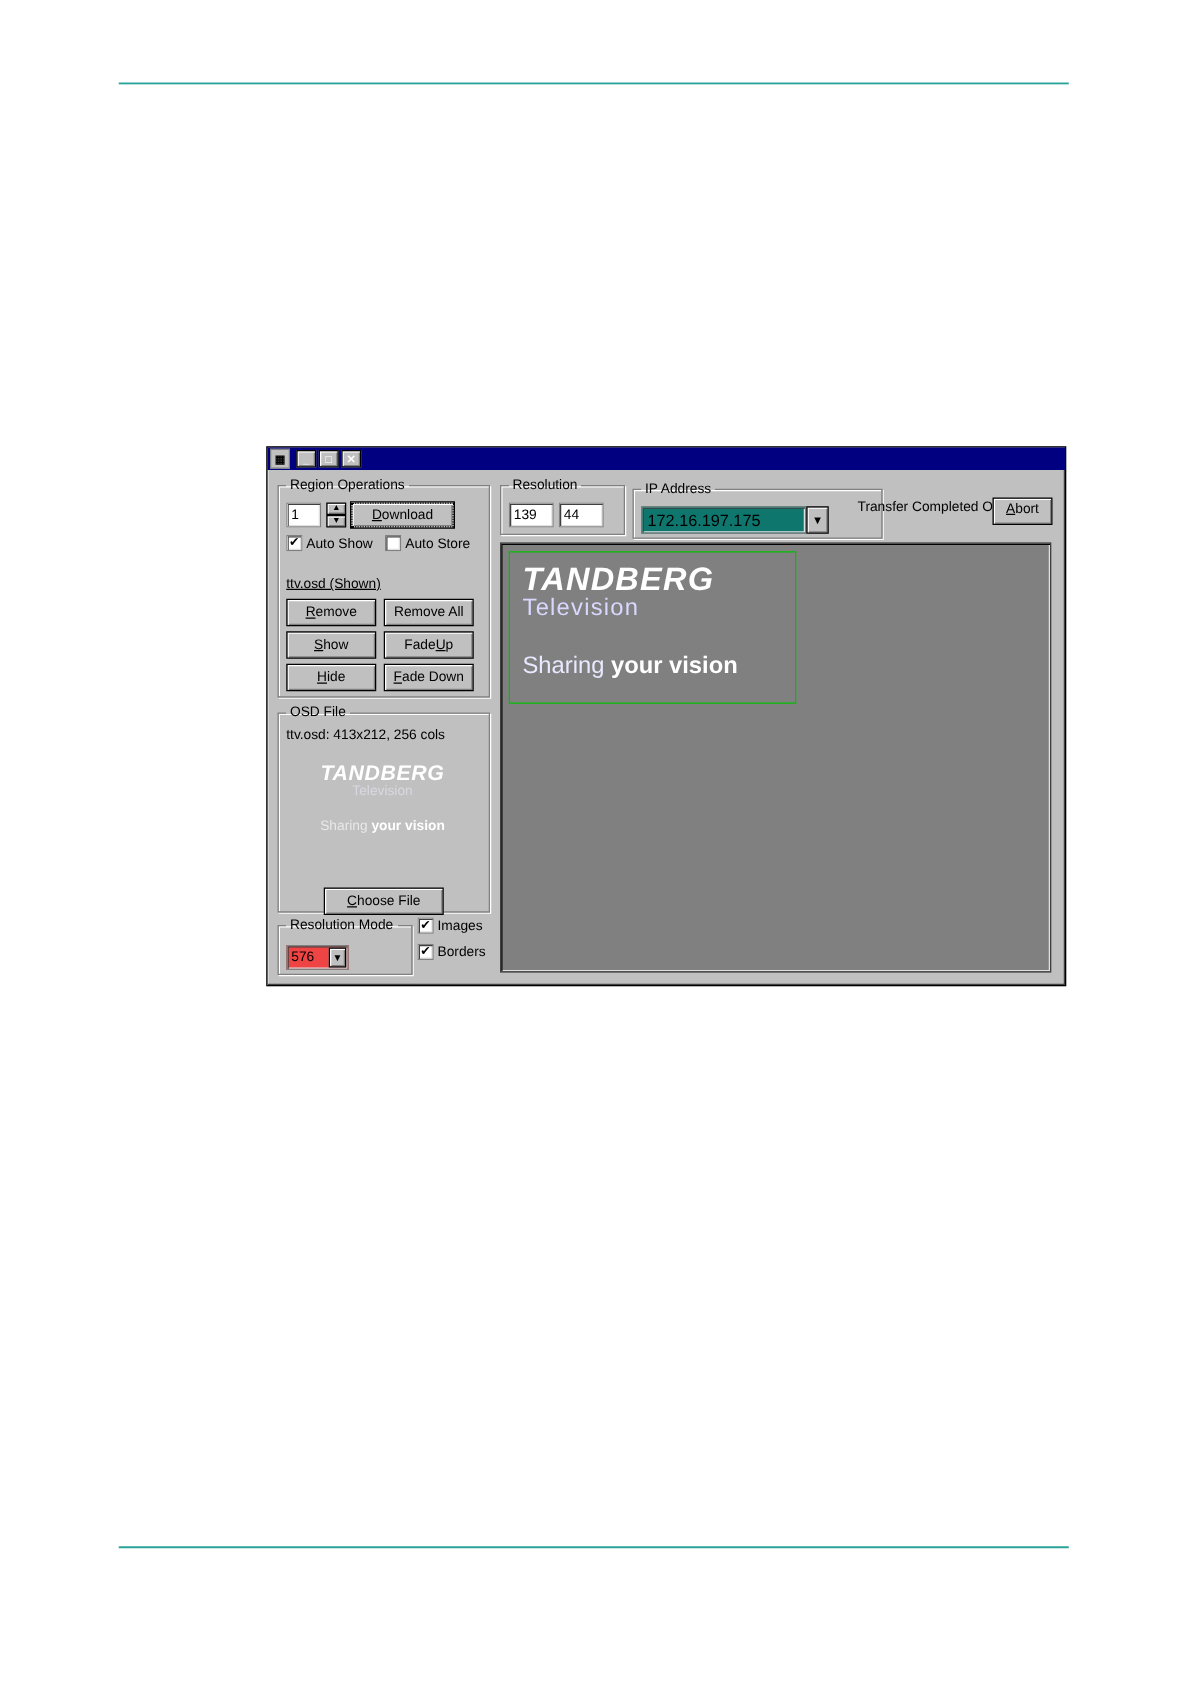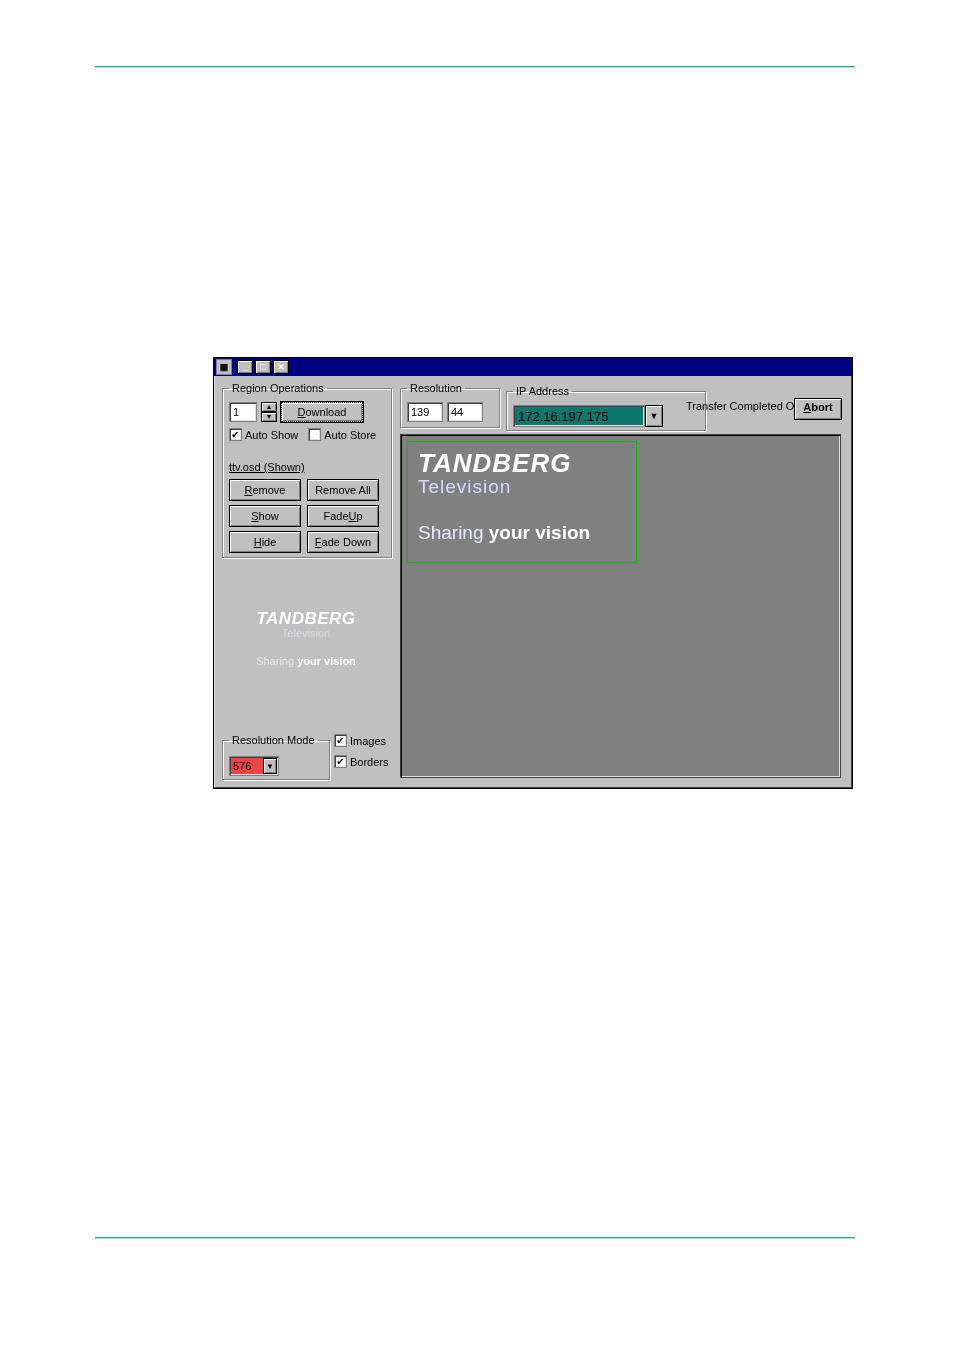--- a/index.html
+++ b/index.html
@@ -170,21 +170,21 @@
     display:flex; align-items:center; justify-content:center;
     font-size:9px; cursor:pointer;
   }
 
   .status-msg {
     position:absolute; left: 472px; top: 24px;
     font-size:11px;
   }
   .abort-btn {
     position:absolute; right: 10px; top: 22px;
-    width: 48px; height: 22px; font-weight: bold;
+    width: 48px; height: 22px;
   }
 
   
   .canvas {
     position:absolute;
     left: 186px; top: 58px;
     width: 441px; height: 344px;
     background: #808080;
     border: 1px solid #404040;
     box-shadow: inset 1px 1px 0 #000, inset -1px -1px 0 #dfdfdf;
@@ -316,20 +316,25 @@
       <div class="btn abort-btn"><span class="ul">A</span>bort</div>
 
       <div class="canvas">
         <div class="logo-box logo-big">
           <div class="brand">TANDBERG</div>
           <div class="sub">Television</div>
           <div class="tag"><span>Sharing </span><b>your vision</b></div>
         </div>
       </div>
 
+      <fieldset class="grp grp-osd">
+        <legend>OSD File</legend>
+        <div class="osd-info">ttv.osd: 413x212, 256 cols</div>
+        <div class="btn choose-btn"><span class="ul">C</span>hoose File</div>
+      </fieldset>
 
       <div class="logo-small">
         <div class="brand">TANDBERG</div>
         <div class="sub">Television</div>
         <div class="tag"><span>Sharing </span><b>your vision</b></div>
       </div>
 
       <fieldset class="grp grp-res">
         <legend>Resolution Mode</legend>
         <div class="res-row">

